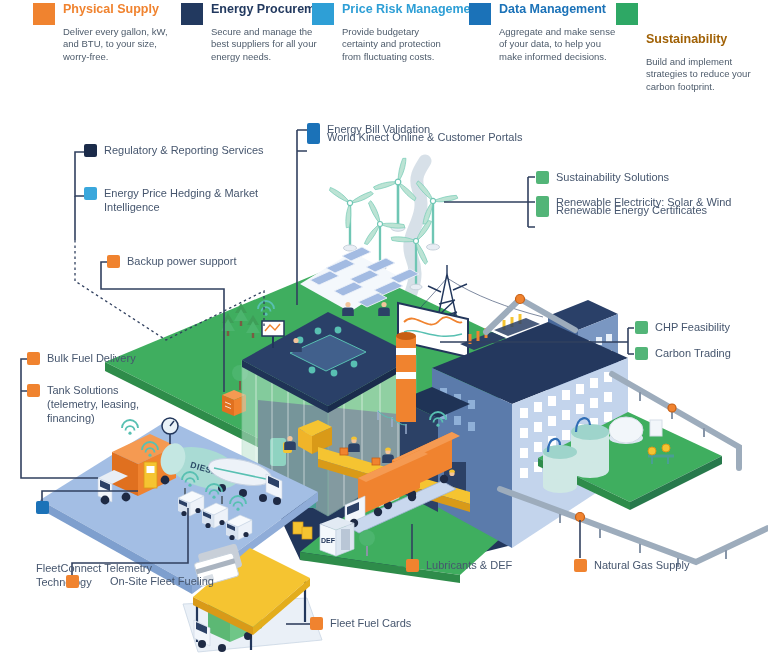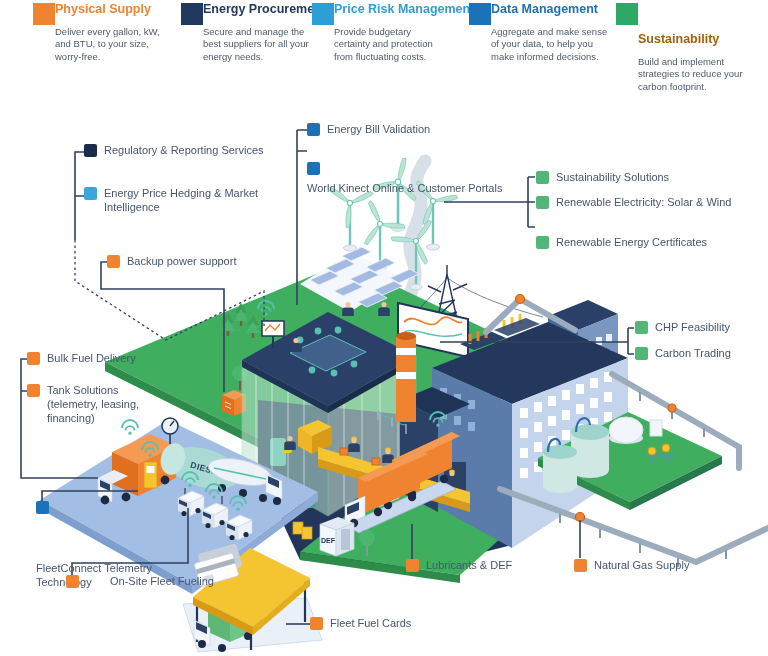--- a/index.html
+++ b/index.html
@@ -1,19 +1,19 @@
 <!DOCTYPE html>
 <html><head>
 <meta charset="utf-8">
 <style>
   html,body{margin:0;padding:0;background:#fff;}
   .stage{position:relative;width:768px;height:656px;background:#fff;overflow:hidden;
          font-family:"Liberation Sans",sans-serif;}
   
-  .legend-item{position:absolute;top:3px;display:flex;gap:0;align-items:flex-start;}
+  .legend-item{position:absolute;top:3px;display:flex;gap:8px;align-items:flex-start;}
   .legend-sq{width:22px;height:22px;flex:0 0 22px;}
   .legend-title{font-size:12.5px;font-weight:700;line-height:1.1;white-space:nowrap;}
   .legend-desc{margin-top:9px;font-size:9.5px;line-height:1.32;color:#4D5B6B;}
   
   .callout{position:absolute;display:flex;align-items:flex-start;gap:7px;
            font-size:11px;font-weight:400;color:#46566E;line-height:1.25;}
   .callout .sq{width:13px;height:13px;border-radius:2px;flex:0 0 13px;}
   .callout.col{flex-direction:column;gap:11px;}
   .scene-svg{position:absolute;left:0;top:0;width:768px;height:656px;}
   .cl{fill:none;stroke:#31405F;stroke-width:1.6;}
@@ -551,33 +551,33 @@
     <span>Regulatory &amp; Reporting Services</span>
   </div>
   <div class="callout" style="left:84px;top:187px;">
     <span class="sq" style="background-color: rgb(58, 167, 220);"></span>
     <span style="width:172px">Energy Price Hedging &amp; Market Intelligence</span>
   </div>
   <div class="callout" style="left:307px;top:123px;">
     <span class="sq" style="background-color: rgb(27, 114, 184);"></span>
     <span>Energy Bill Validation</span>
   </div>
-  <div class="callout" style="left:307px;top:162px;flex-direction:column;">
+  <div class="callout" style="left:307px;top:131px;">
     <span class="sq" style="background-color: rgb(27, 114, 184);"></span>
     <span>World Kinect Online &amp; Customer Portals</span>
   </div>
   <div class="callout" style="left:536px;top:171px;">
     <span class="sq" style="background-color: rgb(83, 181, 120);"></span>
     <span>Sustainability Solutions</span>
   </div>
   <div class="callout" style="left:536px;top:196px;">
     <span class="sq" style="background-color: rgb(83, 181, 120);"></span>
     <span>Renewable Electricity: Solar &amp; Wind</span>
   </div>
-  <div class="callout" style="left:536px;top:236px;">
+  <div class="callout" style="left:536px;top:204px;">
     <span class="sq" style="background-color: rgb(83, 181, 120);"></span>
     <span>Renewable Energy Certificates</span>
   </div>
   <div class="callout" style="left:107px;top:255px;">
     <span class="sq" style="background-color: rgb(240, 131, 47);"></span>
     <span>Backup power support</span>
   </div>
   <div class="callout" style="left:635px;top:321px;">
     <span class="sq" style="background-color: rgb(83, 181, 120);"></span>
     <span>CHP Feasibility</span>

